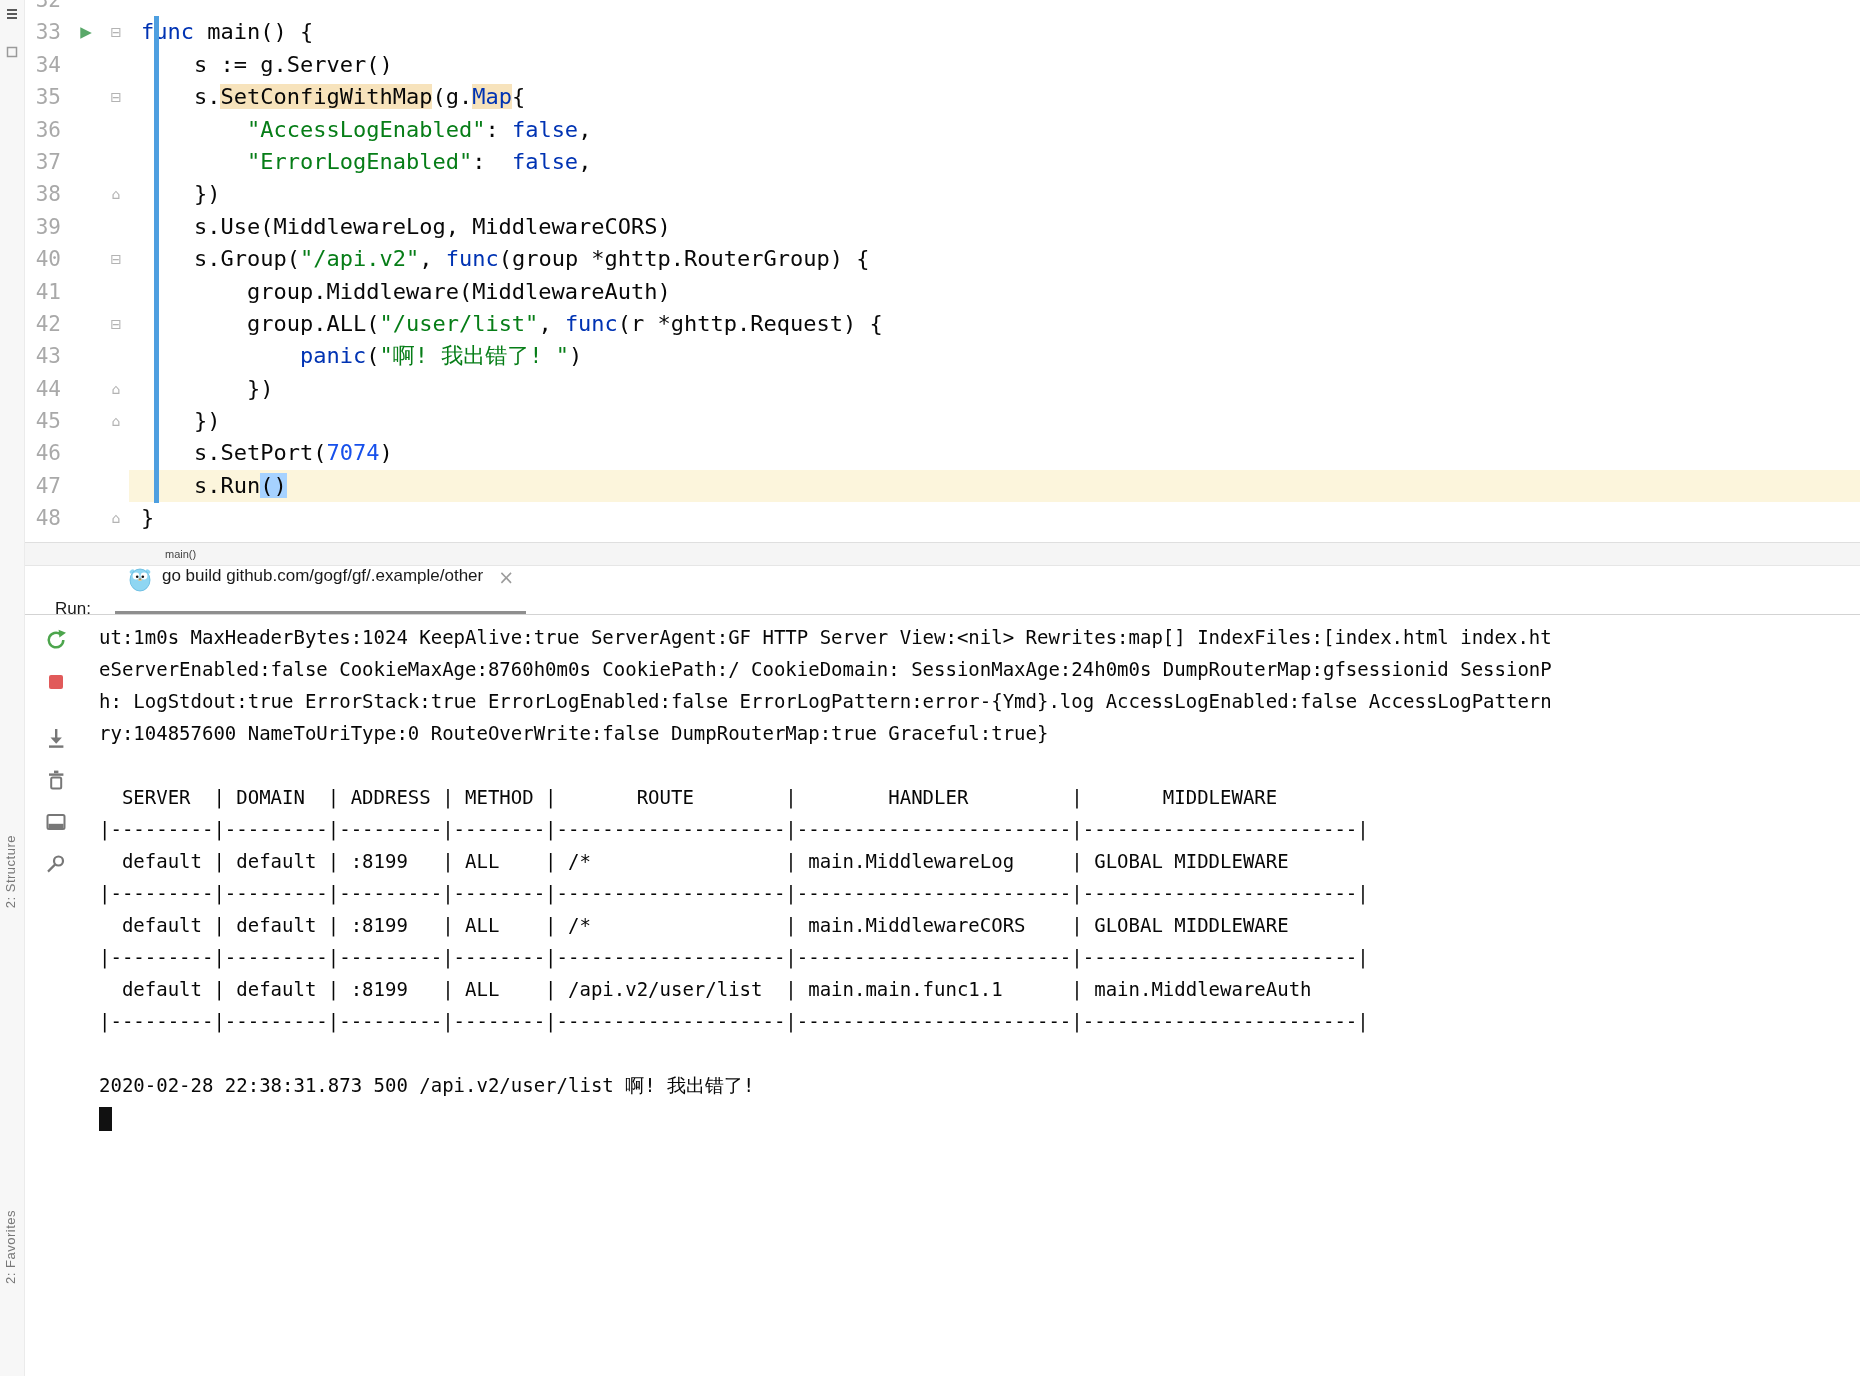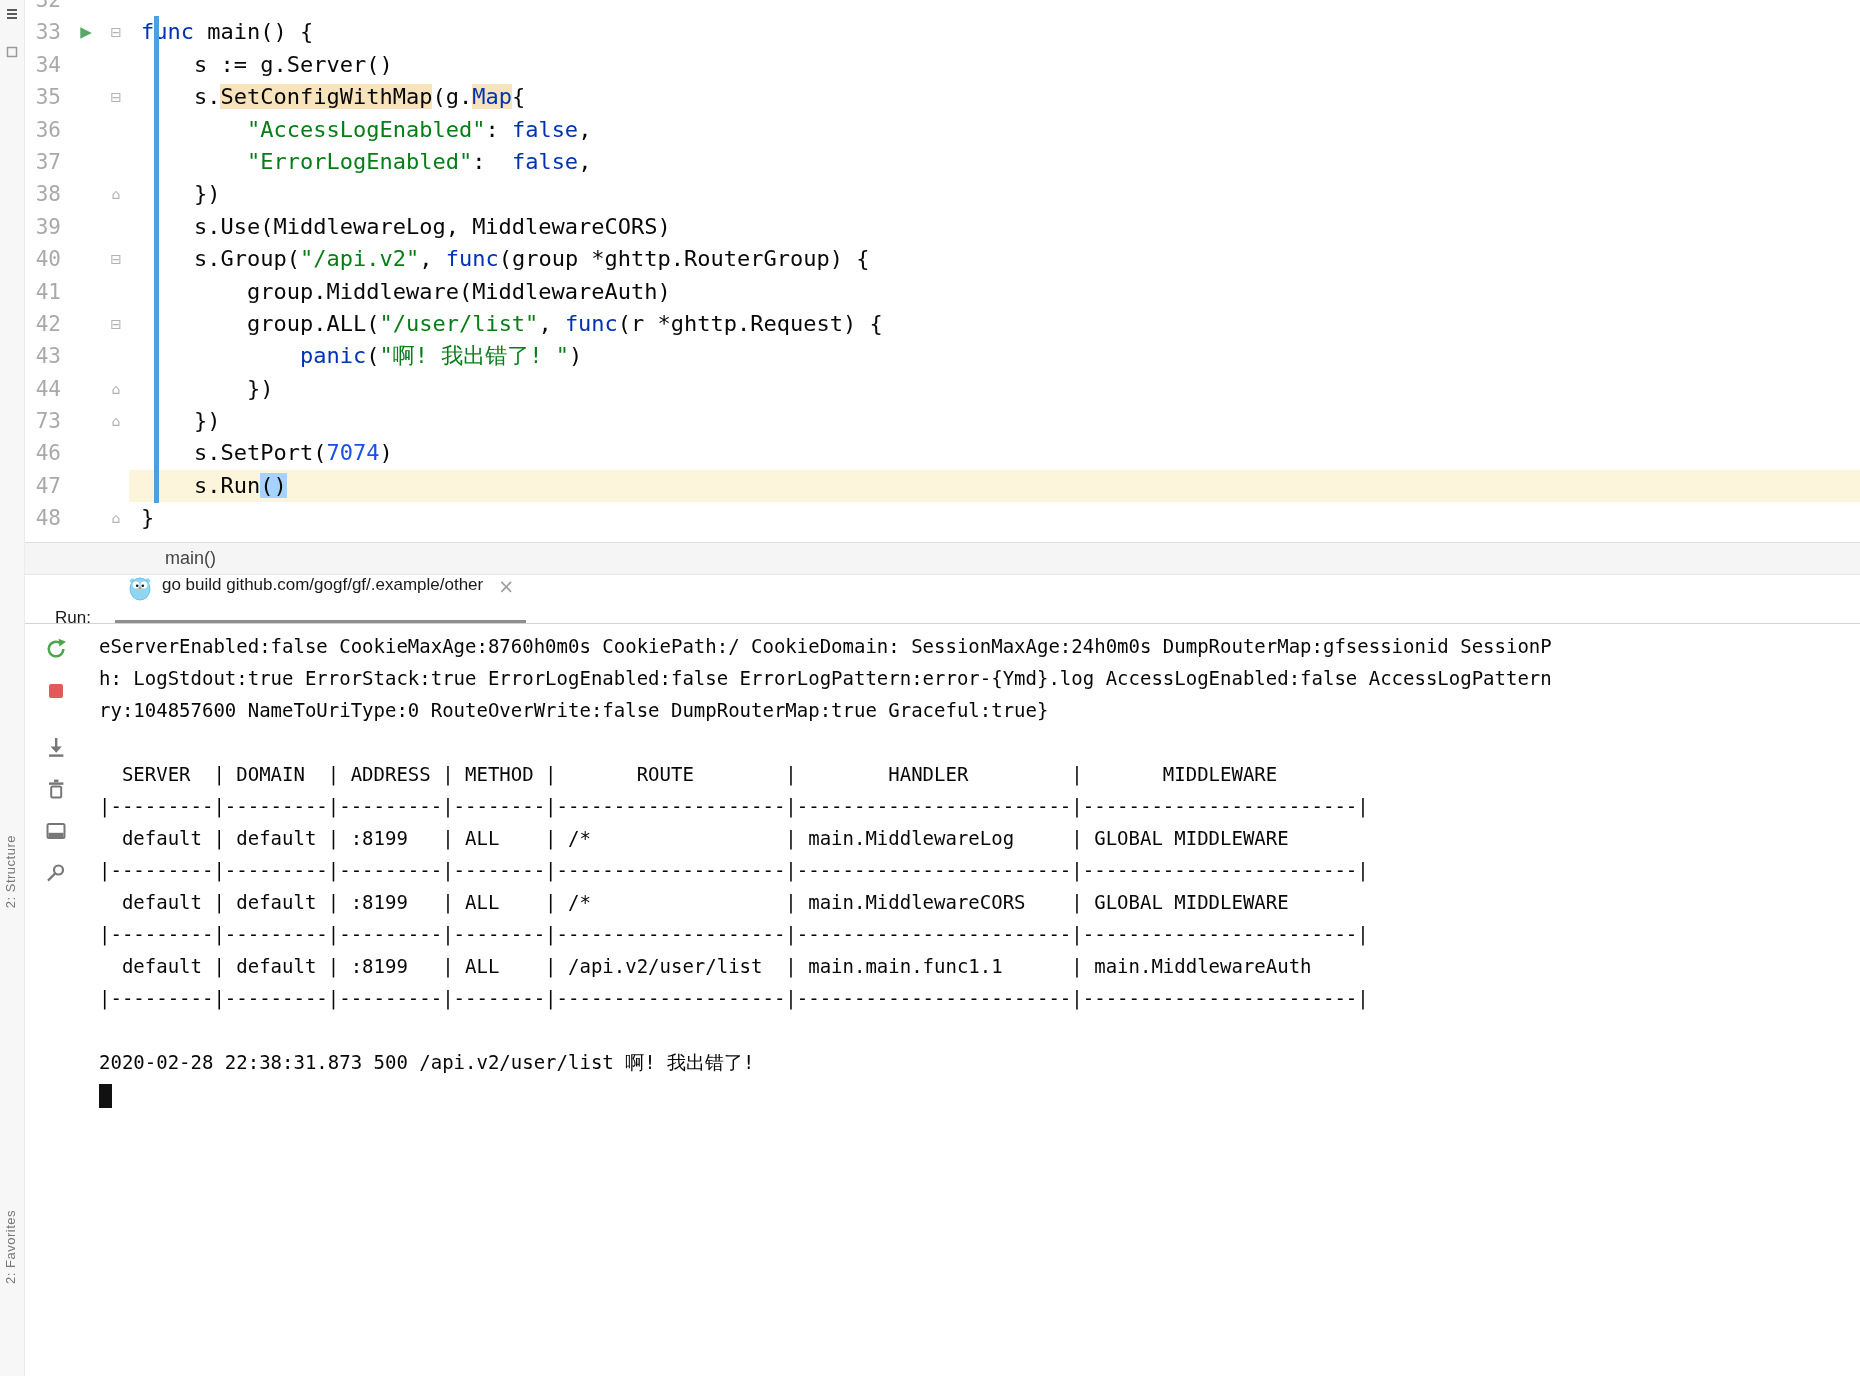--- a/index.html
+++ b/index.html
@@ -31,22 +31,22 @@
                background:var(--c-change-bar,#4E9FE0); z-index:2; }
   .tok-kw  { color:var(--c-keyword,#0033B3); }
   .tok-str { color:var(--c-string,#067D17); }
   .tok-num { color:var(--c-number,#1750EB); }
   .tok-pl  { color:#080808; }
   .tok-hl  { background:var(--c-ident-highlight,#F7E3BC); color:#080808; }
   .tok-hlt { background:var(--c-ident-highlight,#F7E3BC); color:var(--c-keyword,#0033B3); }
   .tok-sel { background:var(--c-selection,#A6D2FF); color:#080808; }
 
   
-  .breadcrumb-bar { height:33px; background:#F5F5F5; border-top:1px solid #DFDFDF; border-bottom:1px solid #E6E6E6;
-                    display:flex; align-items:center; padding-left:140px; font-size:18px; color:#454545; }
+  .breadcrumb-bar { height:24px; background:#F5F5F5; border-top:1px solid #DFDFDF; border-bottom:1px solid #E6E6E6;
+                    display:flex; align-items:center; padding-left:140px; font-size:11px; color:#454545; }
 
   
   .run-header { height:49px; border-bottom:1px solid #D3D3D3; display:flex; align-items:stretch; background:#fff; }
   .run-label { align-self:center; margin-left:30px; font-size:17px; color:#1A1A1A;margin-top:38px; }
   .run-tab { margin-left:24px; display:flex; align-items:flex-start; gap:9px; padding:0 12px;
              border-bottom:3px solid #8E8E8E; font-size:17px; color:#1A1A1A; cursor:default; }
   .tab-close { color:#9B9B9B; font-size:19px; margin-left:6px; font-family:"DejaVu Sans", sans-serif; }
 
   
   .console { flex:1 1 auto; display:flex; overflow:hidden; background:#fff; }
@@ -91,21 +91,21 @@
           <div class="eline"><span class="ln">35</span><span class="runmark"></span><span class="foldcol">⊟</span><span class="codetext"><span class="tok-pl">    s.</span><span class="tok-hl">SetConfigWithMap</span><span class="tok-pl">(g.</span><span class="tok-hlt">Map</span><span class="tok-pl">{</span></span></div>
           <div class="eline"><span class="ln">36</span><span class="runmark"></span><span class="foldcol"></span><span class="codetext"><span class="tok-pl">        </span><span class="tok-str">"AccessLogEnabled"</span><span class="tok-pl">: </span><span class="tok-kw">false</span><span class="tok-pl">,</span></span></div>
           <div class="eline"><span class="ln">37</span><span class="runmark"></span><span class="foldcol"></span><span class="codetext"><span class="tok-pl">        </span><span class="tok-str">"ErrorLogEnabled"</span><span class="tok-pl">:  </span><span class="tok-kw">false</span><span class="tok-pl">,</span></span></div>
           <div class="eline"><span class="ln">38</span><span class="runmark"></span><span class="foldcol">⌂</span><span class="codetext"><span class="tok-pl">    })</span></span></div>
           <div class="eline"><span class="ln">39</span><span class="runmark"></span><span class="foldcol"></span><span class="codetext"><span class="tok-pl">    s.Use(MiddlewareLog, MiddlewareCORS)</span></span></div>
           <div class="eline"><span class="ln">40</span><span class="runmark"></span><span class="foldcol">⊟</span><span class="codetext"><span class="tok-pl">    s.Group(</span><span class="tok-str">"/api.v2"</span><span class="tok-pl">, </span><span class="tok-kw">func</span><span class="tok-pl">(group *ghttp.RouterGroup) {</span></span></div>
           <div class="eline"><span class="ln">41</span><span class="runmark"></span><span class="foldcol"></span><span class="codetext"><span class="tok-pl">        group.Middleware(MiddlewareAuth)</span></span></div>
           <div class="eline"><span class="ln">42</span><span class="runmark"></span><span class="foldcol">⊟</span><span class="codetext"><span class="tok-pl">        group.ALL(</span><span class="tok-str">"/user/list"</span><span class="tok-pl">, </span><span class="tok-kw">func</span><span class="tok-pl">(r *ghttp.Request) {</span></span></div>
           <div class="eline"><span class="ln">43</span><span class="runmark"></span><span class="foldcol"></span><span class="codetext"><span class="tok-pl">            </span><span class="tok-kw">panic</span><span class="tok-pl">(</span><span class="tok-str">"啊! 我出错了! "</span><span class="tok-pl">)</span></span></div>
           <div class="eline"><span class="ln">44</span><span class="runmark"></span><span class="foldcol">⌂</span><span class="codetext"><span class="tok-pl">        })</span></span></div>
-          <div class="eline"><span class="ln">73</span><span class="runmark"></span><span class="foldcol">⌂</span><span class="codetext"><span class="tok-pl">    })</span></span></div>
+          <div class="eline"><span class="ln">45</span><span class="runmark"></span><span class="foldcol">⌂</span><span class="codetext"><span class="tok-pl">    })</span></span></div>
           <div class="eline"><span class="ln">46</span><span class="runmark"></span><span class="foldcol"></span><span class="codetext"><span class="tok-pl">    s.SetPort(</span><span class="tok-num">7074</span><span class="tok-pl">)</span></span></div>
           <div class="eline current"><span class="ln">47</span><span class="runmark"></span><span class="foldcol"></span><span class="codetext"><span class="tok-pl">    s.Run</span><span class="tok-sel">()</span></span></div>
           <div class="eline"><span class="ln">48</span><span class="runmark"></span><span class="foldcol">⌂</span><span class="codetext"><span class="tok-pl">}</span></span></div>
         </div>
     </div>
 
     <div class="breadcrumb-bar">
       <span>main()</span>
     </div>
 
@@ -163,20 +163,21 @@
             </svg>
         </div>
         <div class="ct-icon">
           <svg width="24" height="24" viewBox="0 0 24 24">
               <circle cx="14.5" cy="9" r="4.5" fill="none" stroke="#777" stroke-width="2.2"></circle>
               <path d="M11.2 12.4 L4 19.6" stroke="#777" stroke-width="2.2"></path>
             </svg>
         </div>
       </div>
       <div class="console-pre" id="console-pre">
+          <div class="cline">ut:1m0s MaxHeaderBytes:1024 KeepAlive:true ServerAgent:GF HTTP Server View:&lt;nil&gt; Rewrites:map[] IndexFiles:[index.html index.ht</div>
           <div class="cline">eServerEnabled:false CookieMaxAge:8760h0m0s CookiePath:/ CookieDomain: SessionMaxAge:24h0m0s DumpRouterMap:gfsessionid SessionP</div>
           <div class="cline">h: LogStdout:true ErrorStack:true ErrorLogEnabled:false ErrorLogPattern:error-{Ymd}.log AccessLogEnabled:false AccessLogPattern</div>
           <div class="cline">ry:104857600 NameToUriType:0 RouteOverWrite:false DumpRouterMap:true Graceful:true}</div>
           <div class="cline"></div>
           <div class="cline">  SERVER  | DOMAIN  | ADDRESS | METHOD |       ROUTE        |        HANDLER         |       MIDDLEWARE</div>
           <div class="cline">|---------|---------|---------|--------|--------------------|------------------------|------------------------|</div>
           <div class="cline">  default | default | :8199   | ALL    | /*                 | main.MiddlewareLog     | GLOBAL MIDDLEWARE</div>
           <div class="cline">|---------|---------|---------|--------|--------------------|------------------------|------------------------|</div>
           <div class="cline">  default | default | :8199   | ALL    | /*                 | main.MiddlewareCORS    | GLOBAL MIDDLEWARE</div>
           <div class="cline">|---------|---------|---------|--------|--------------------|------------------------|------------------------|</div>

